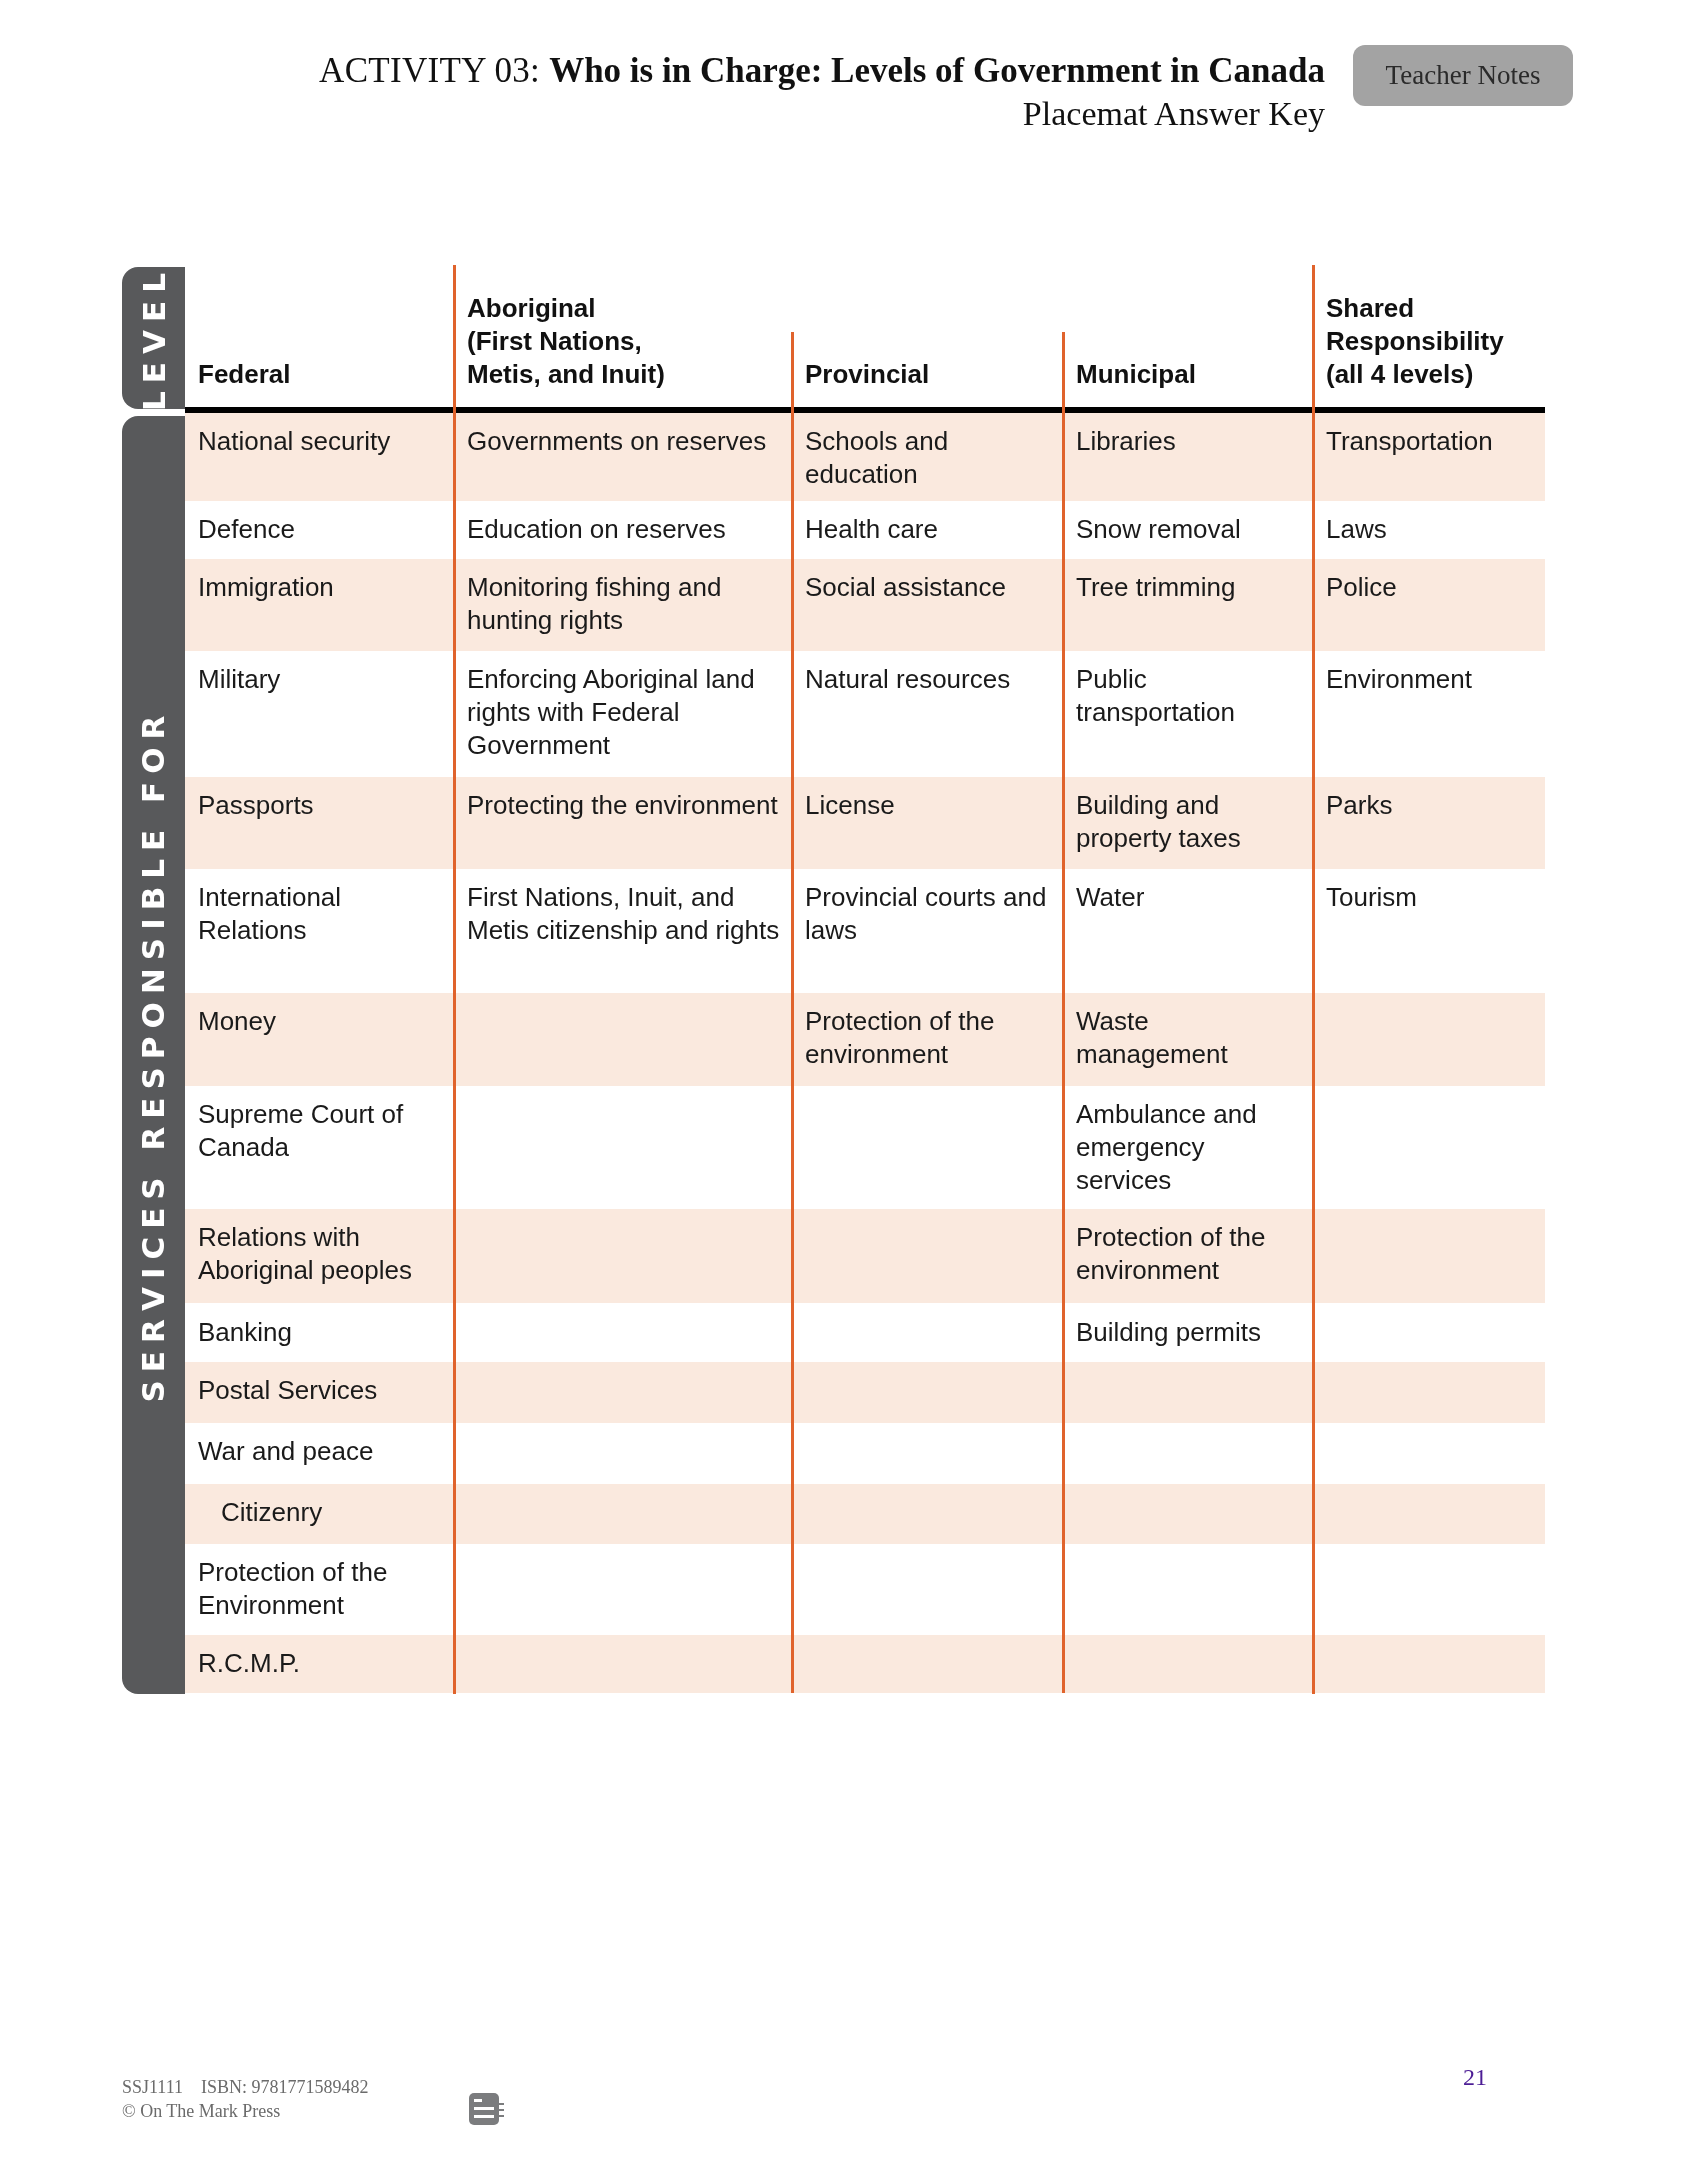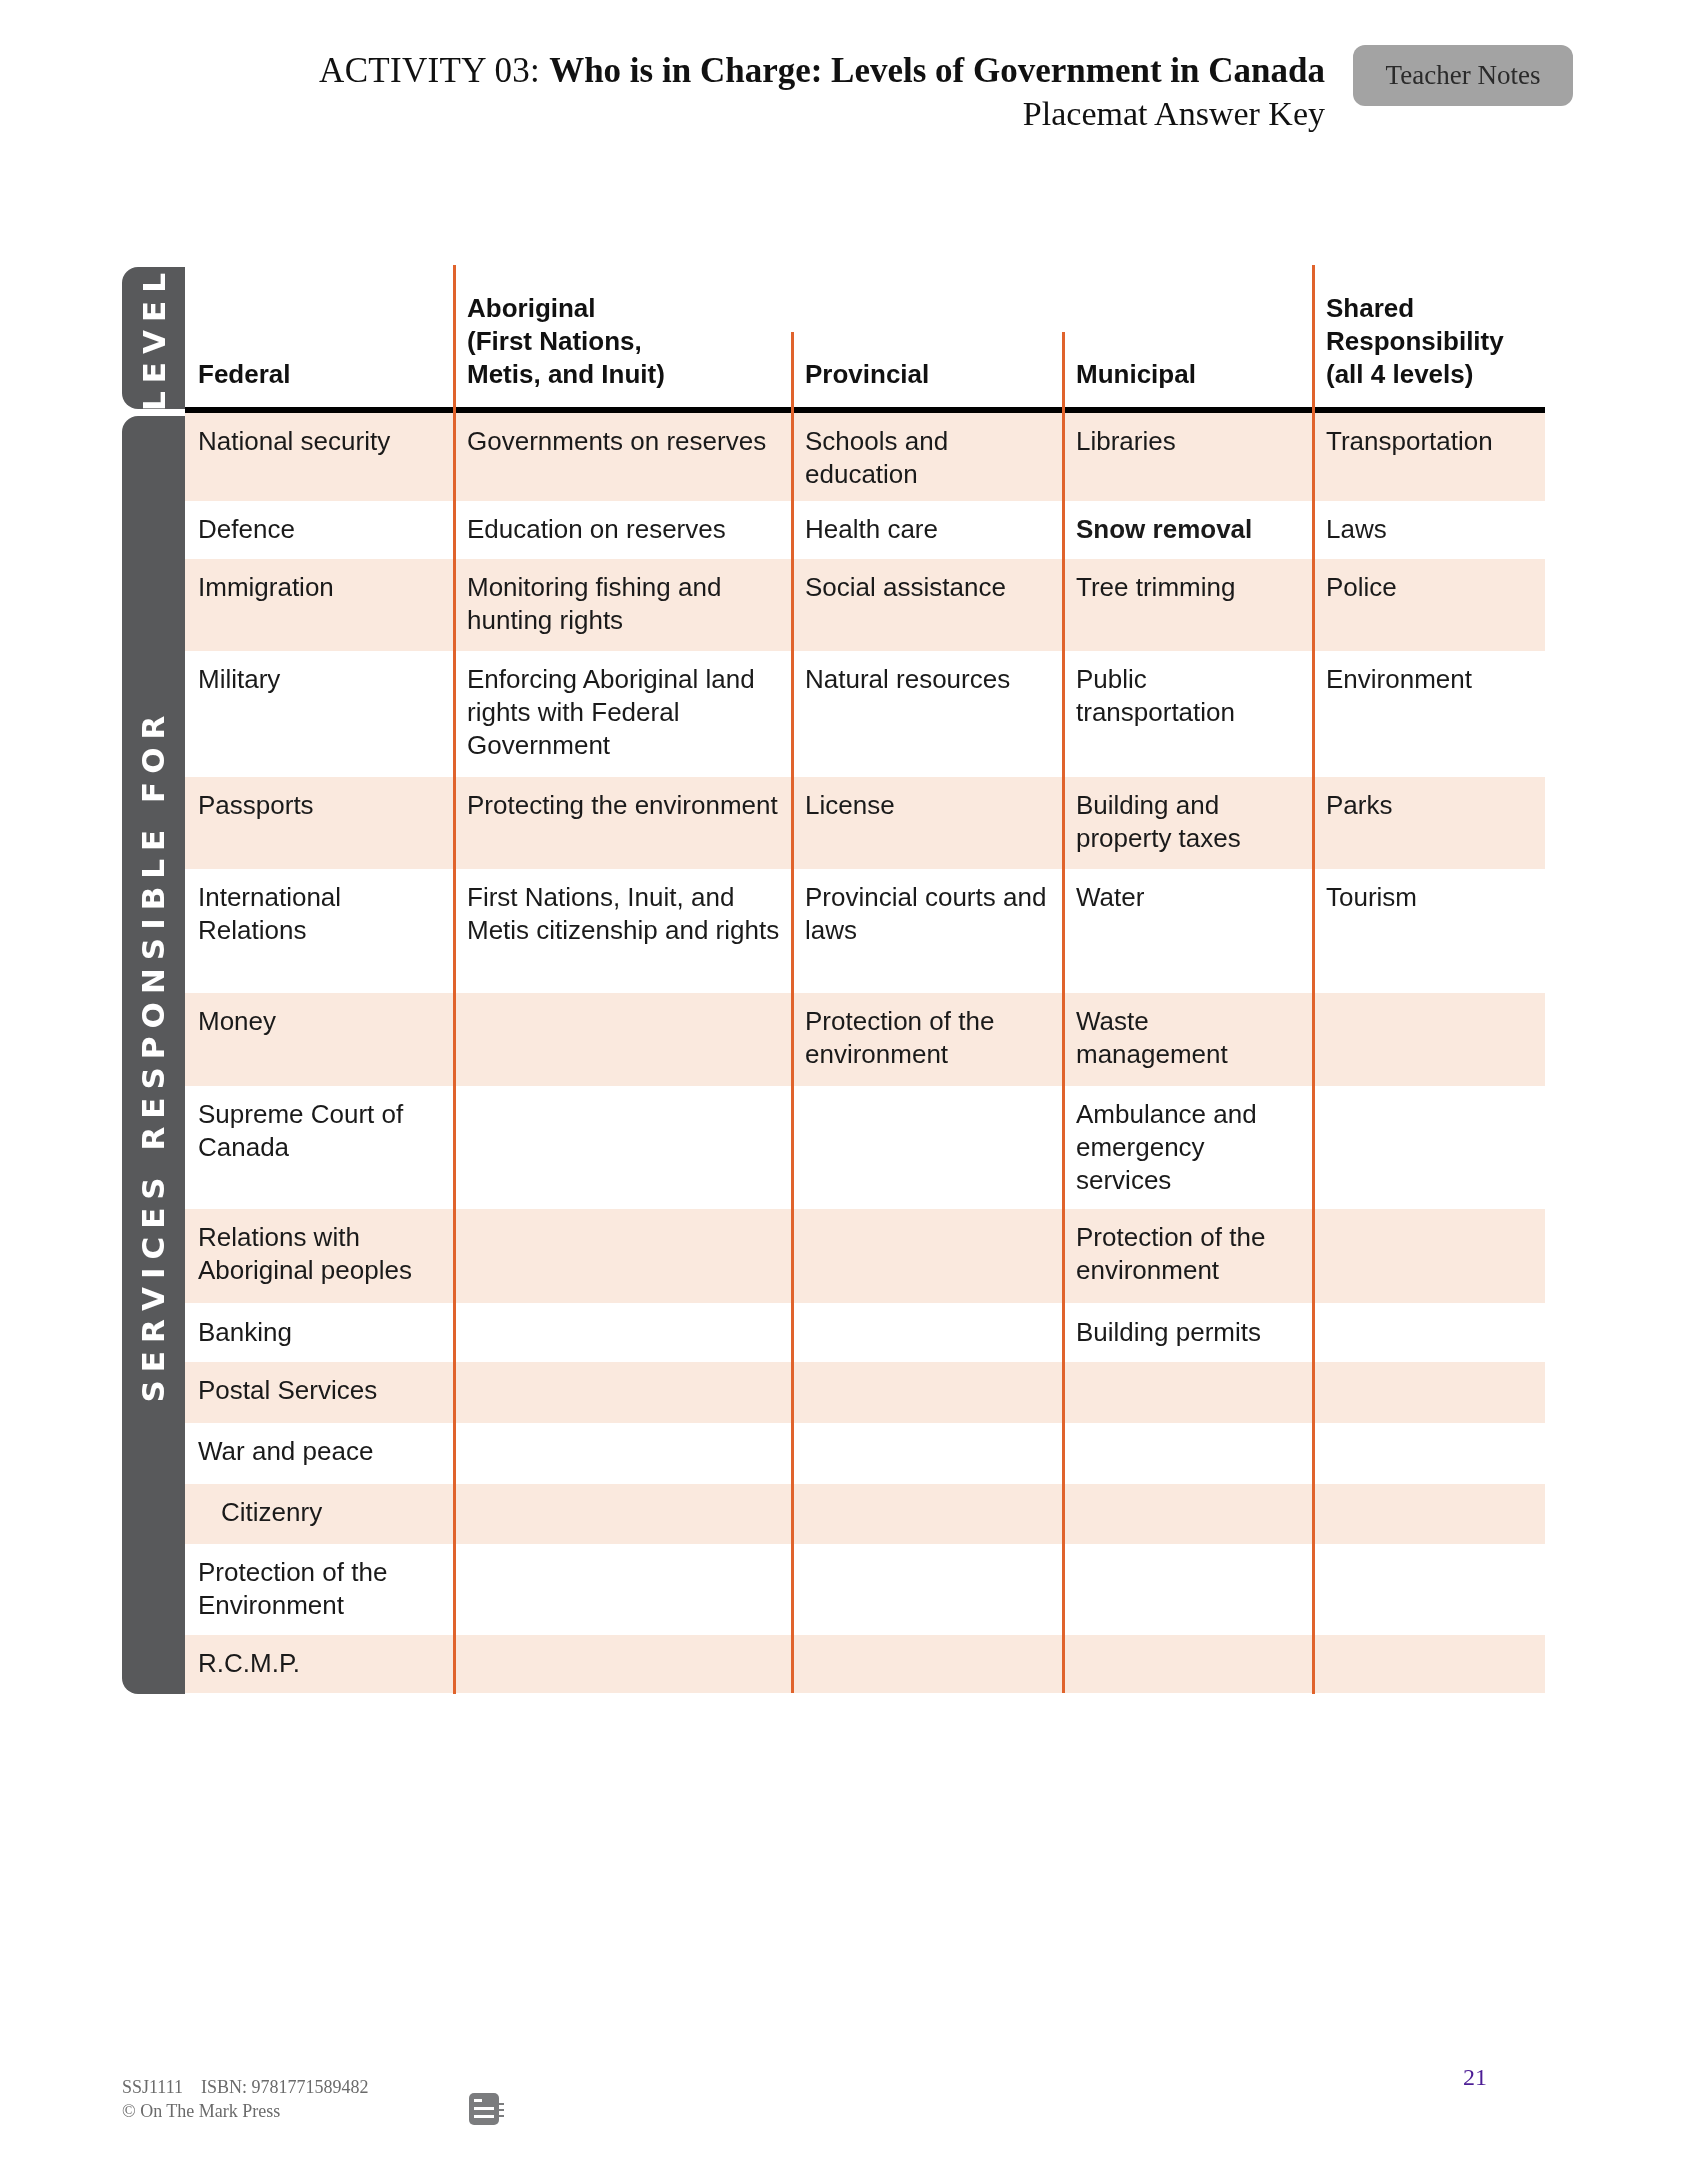--- a/index.html
+++ b/index.html
@@ -74,21 +74,21 @@
         <div class="cell" style="left: 0px; width: 269px;">National security</div>
         <div class="cell" style="left: 269px; width: 338px;">Governments on reserves</div>
         <div class="cell" style="left: 607px; width: 271px;">Schools and education</div>
         <div class="cell" style="left: 878px; width: 249px;">Libraries</div>
         <div class="cell" style="left: 1128px; width: 233px;">Transportation</div>
       </div>
       <div class="row" style="top: 236px; height: 58px;">
         <div class="cell" style="left: 0px; width: 269px;">Defence</div>
         <div class="cell" style="left: 269px; width: 338px;">Education on reserves</div>
         <div class="cell" style="left: 607px; width: 271px;">Health care</div>
-        <div class="cell" style="left: 878px; width: 287px; font-weight: bold;">Snow removal</div>
+        <div class="cell" style="left: 878px; width: 287px;">Snow removal</div>
         <div class="cell" style="left: 1128px; width: 233px;">Laws</div>
       </div>
       <div class="row shade" style="top: 294px; height: 92px;">
         <div class="cell" style="left: 0px; width: 269px;">Immigration</div>
         <div class="cell" style="left: 269px; width: 338px;">Monitoring fishing and hunting rights</div>
         <div class="cell" style="left: 607px; width: 271px;">Social assistance</div>
         <div class="cell" style="left: 878px; width: 249px;">Tree trimming</div>
         <div class="cell" style="left: 1128px; width: 233px;">Police</div>
       </div>
       <div class="row" style="top: 386px; height: 126px;">

